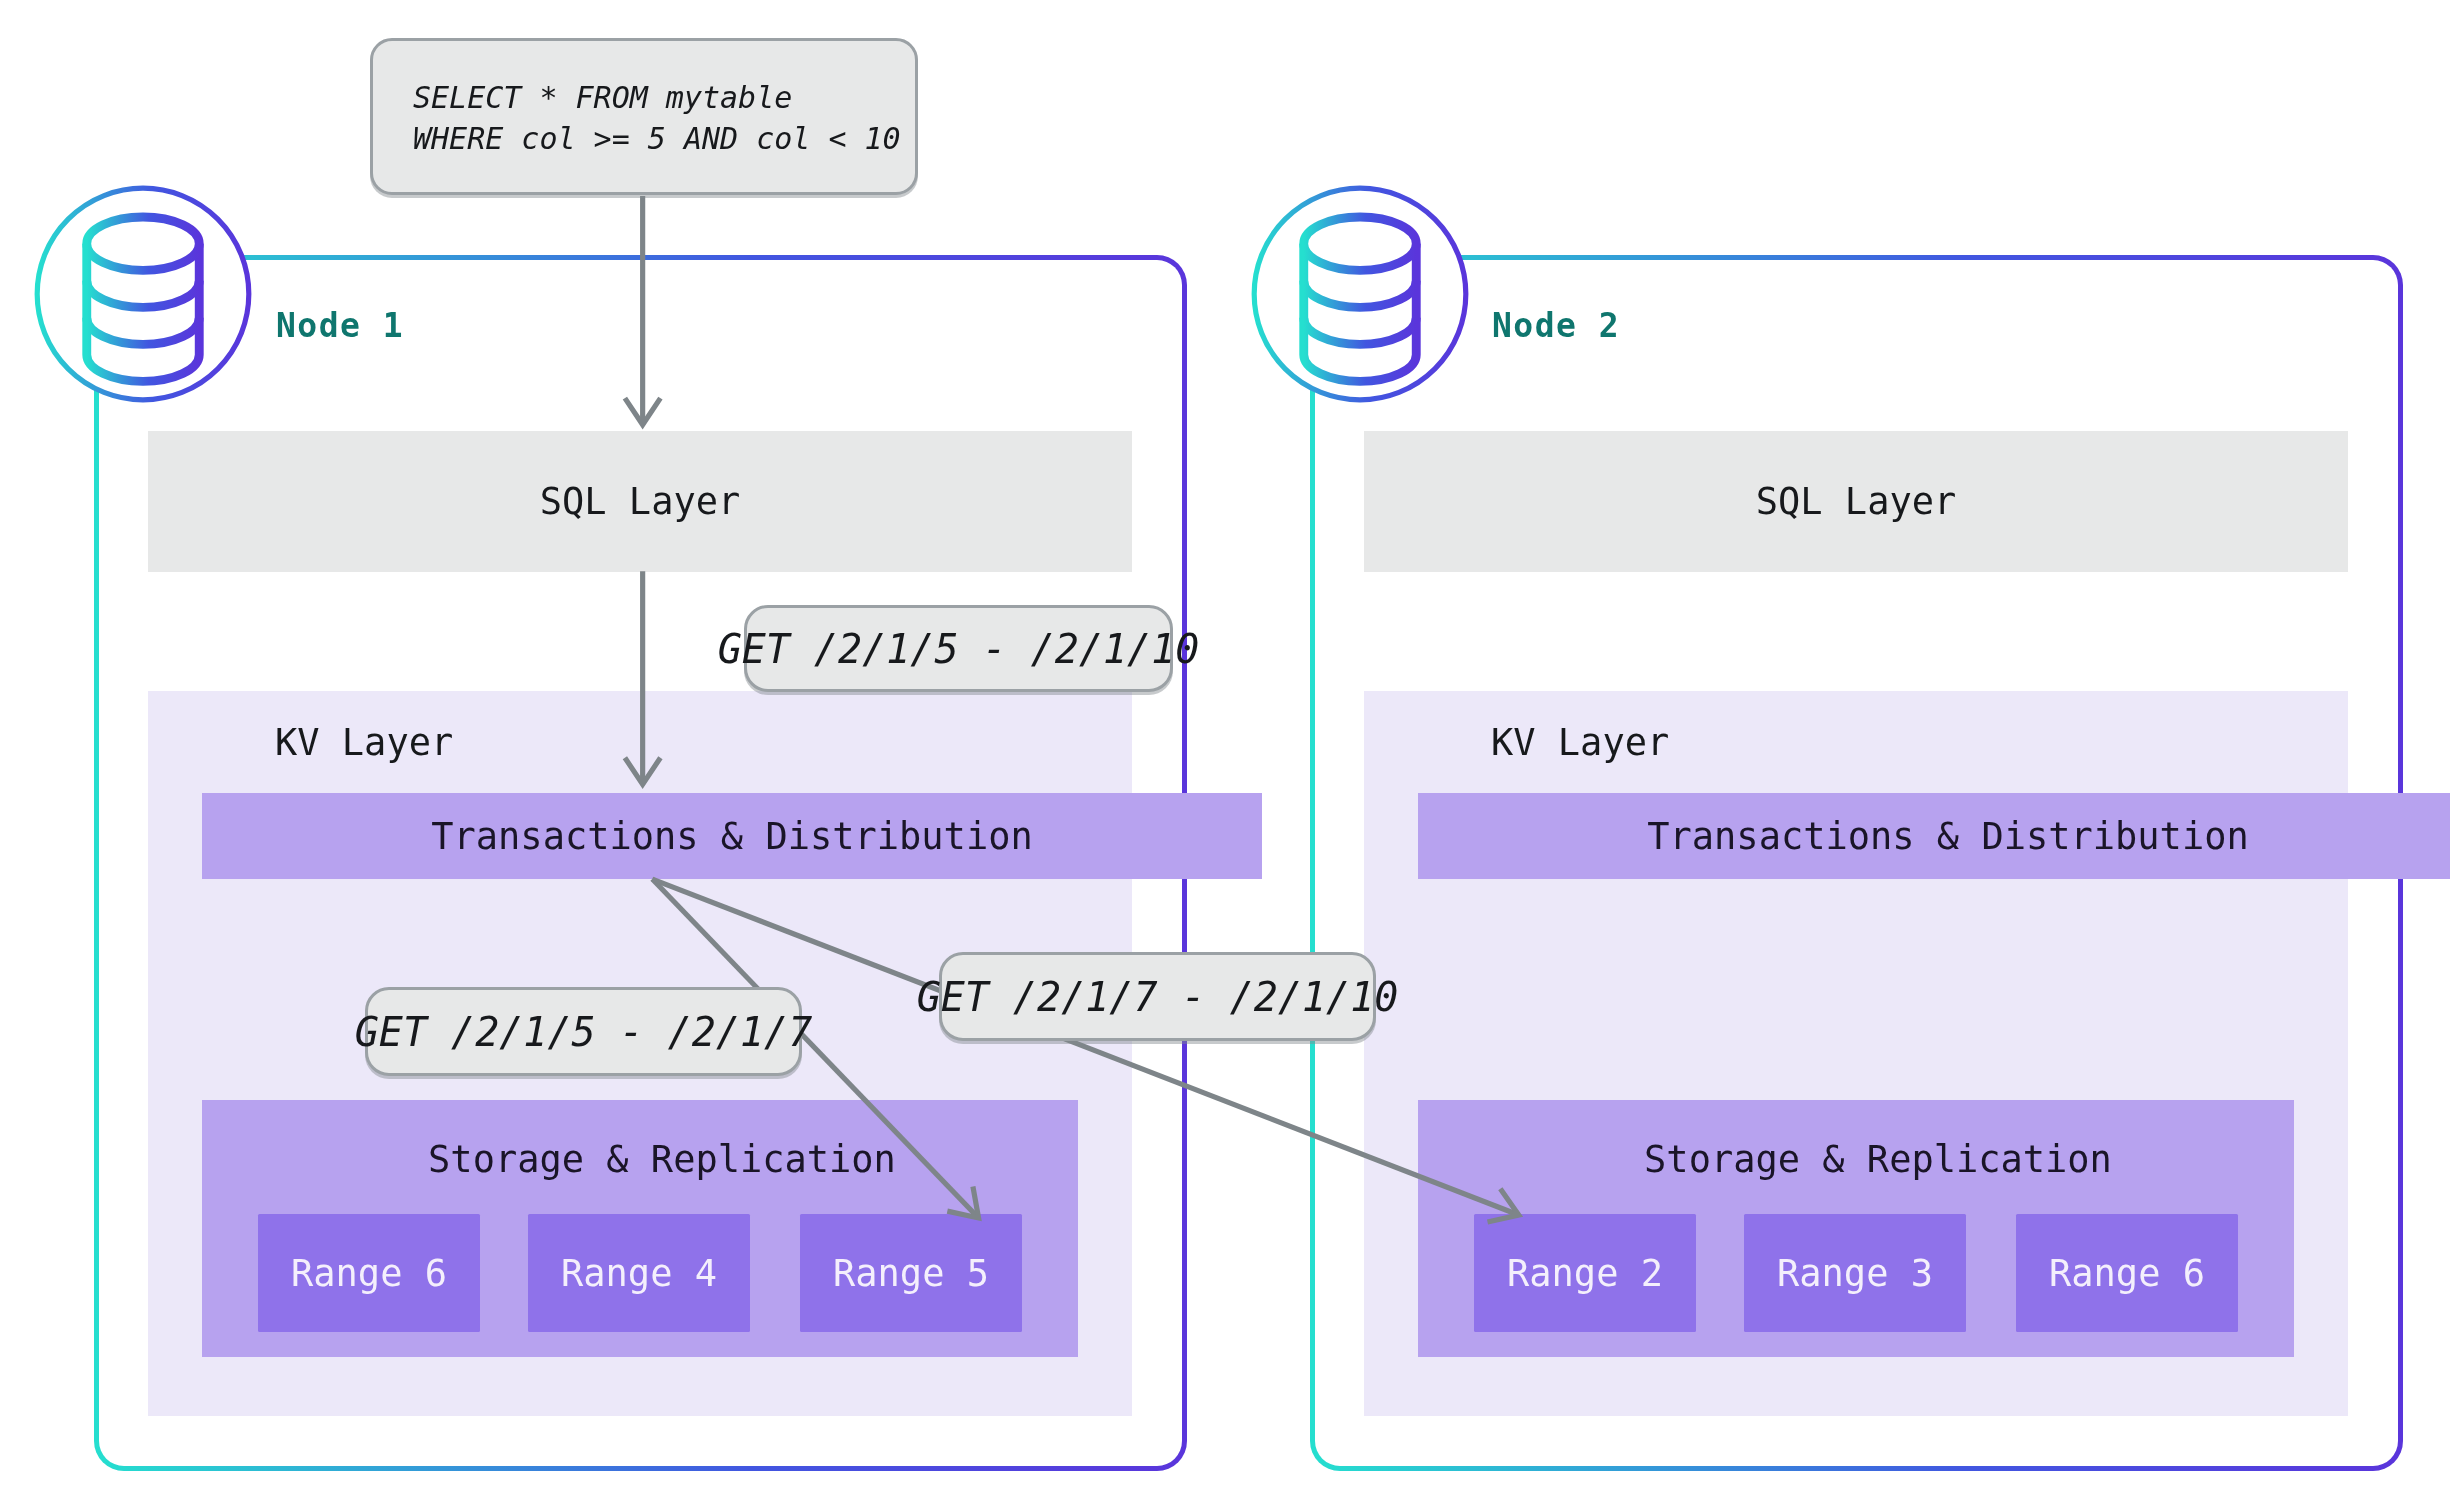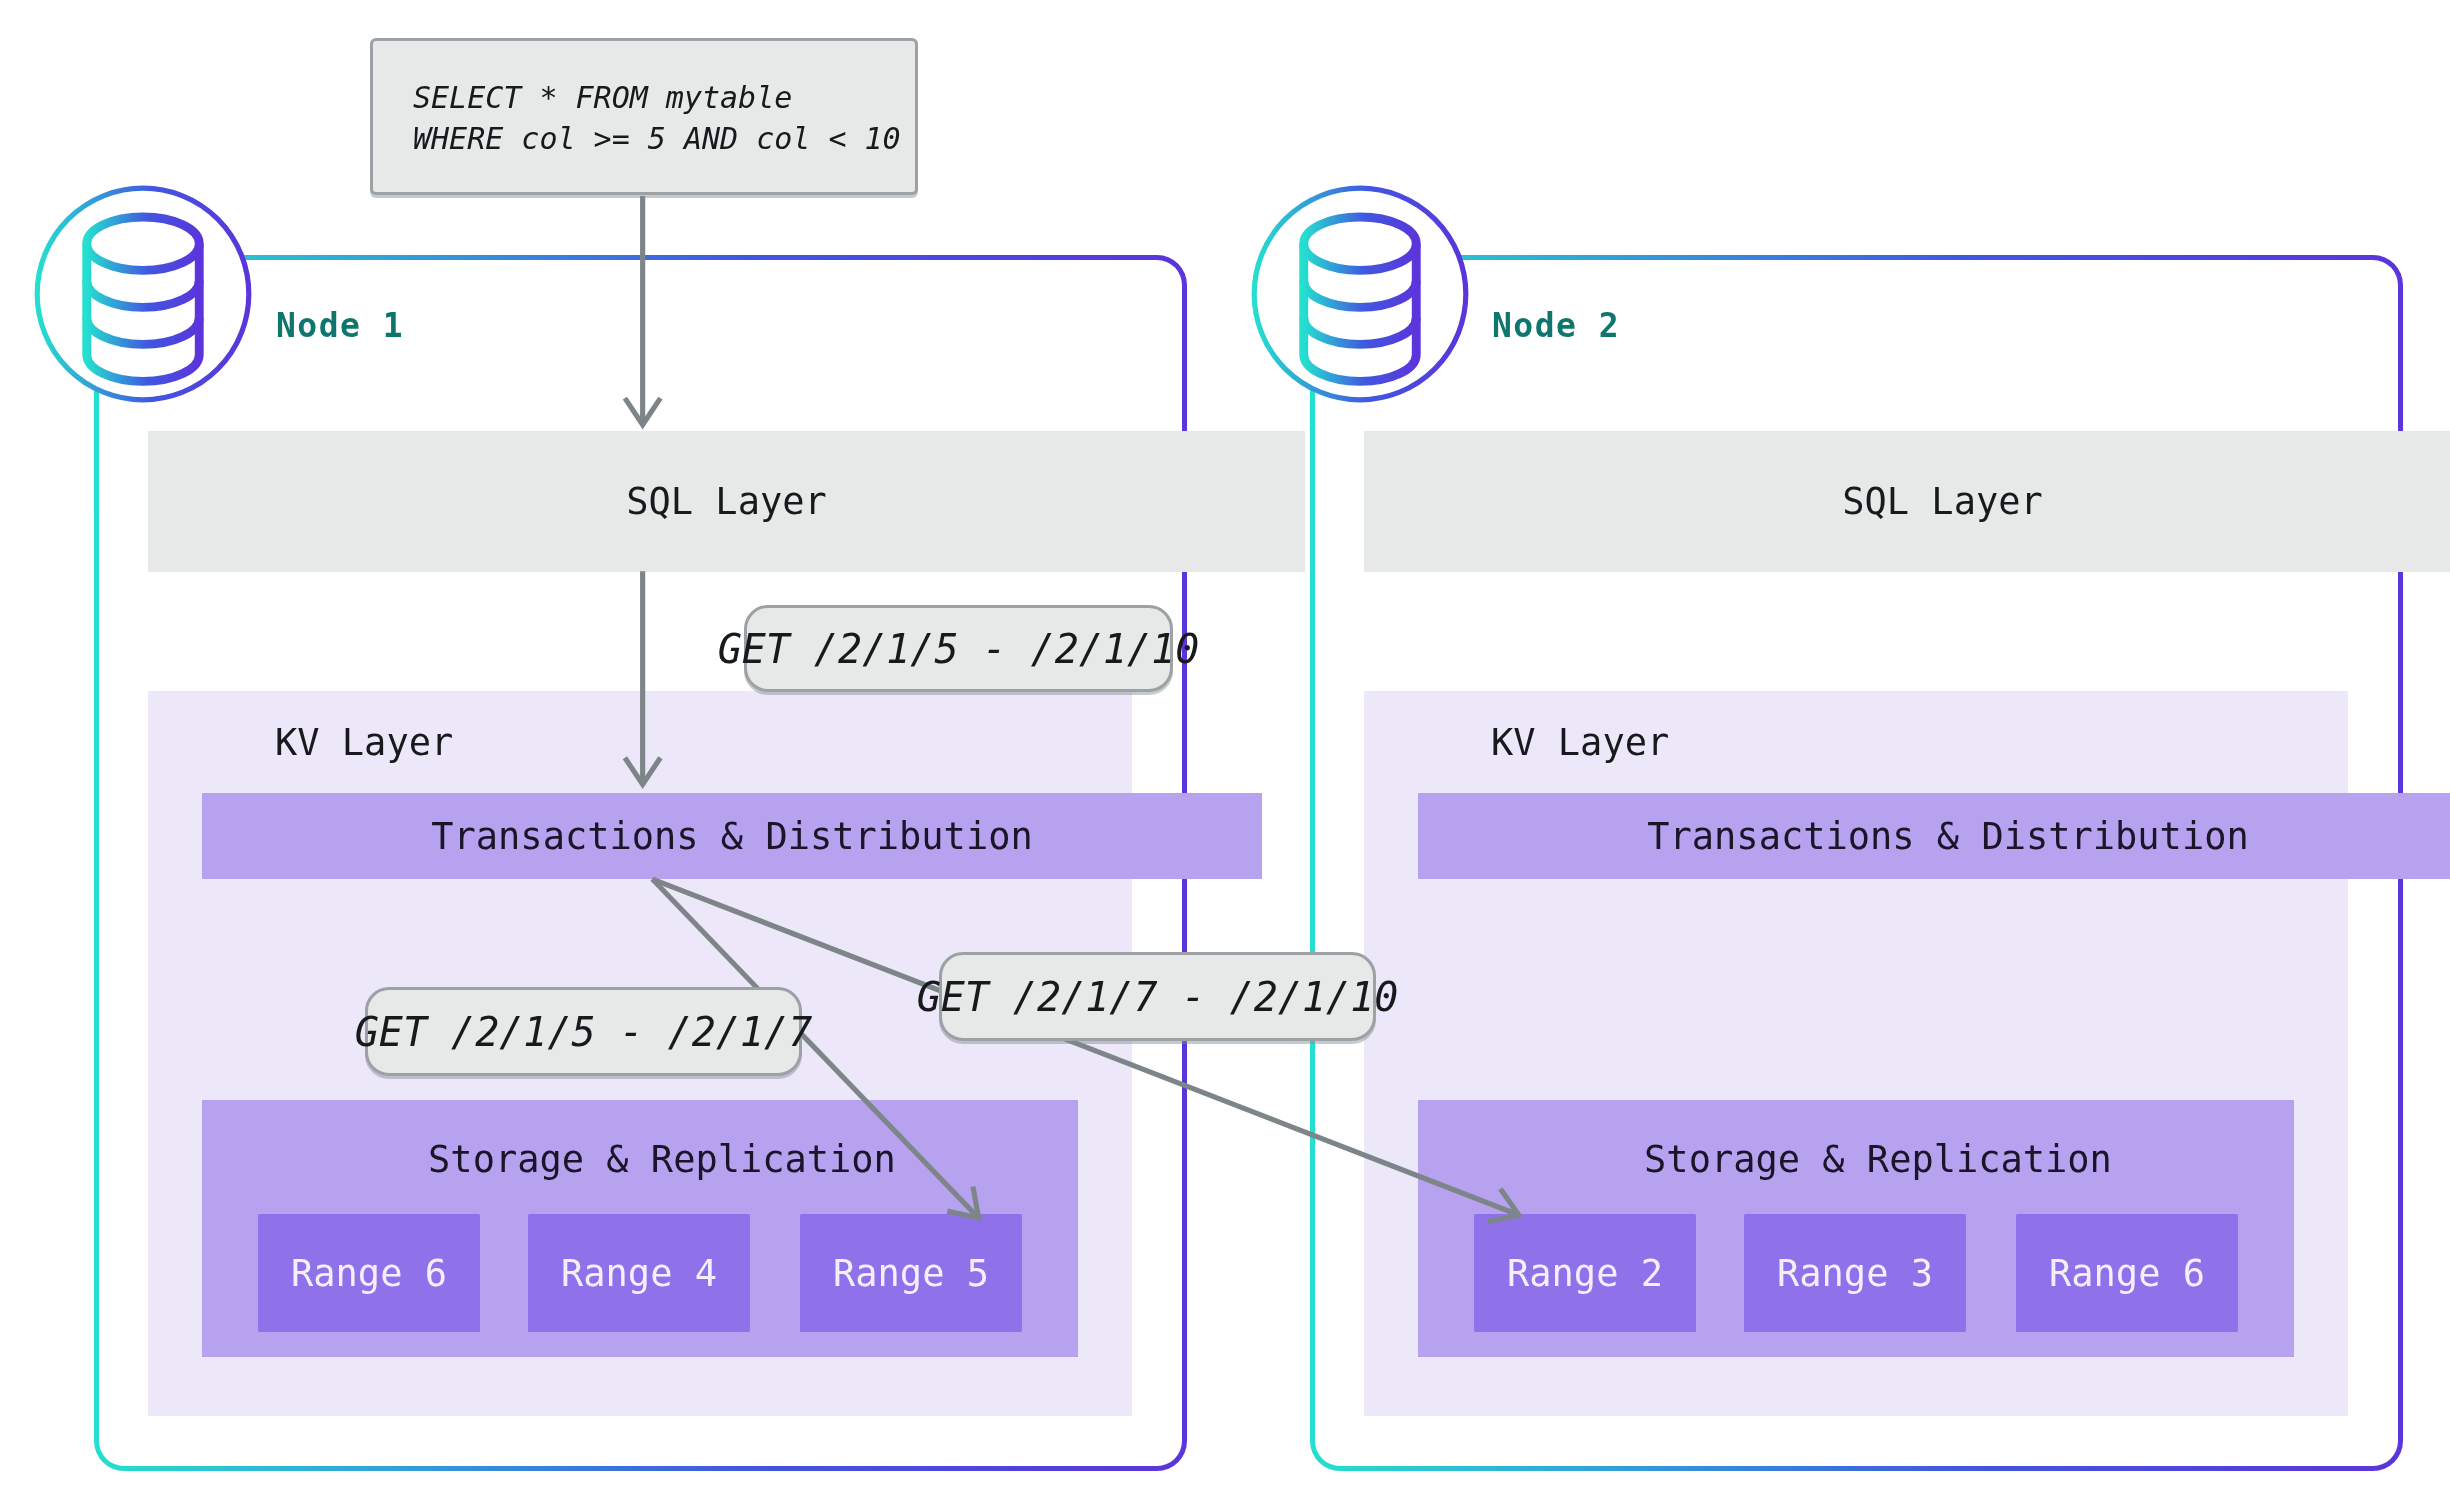--- a/index.html
+++ b/index.html
@@ -9,21 +9,21 @@
   }
   .node-box{
     position:absolute;width:1083px;height:1206px;border:5.2px solid transparent;border-radius:30px;
     background:linear-gradient(#ffffff,#ffffff) padding-box,
                linear-gradient(90deg,#25dfcf 0%,#4156e0 60%,#5a35db 100%) border-box;
   }
   .node-title{
     position:absolute;font-size:33px;font-weight:bold;letter-spacing:1.5px;color:#0f766e;white-space:nowrap;
   }
   .layer-gray{
-    position:absolute;width:1157px;height:141px;background:#e7e8e8;
+    position:absolute;width:984px;height:141px;background:#e7e8e8;
     display:flex;align-items:center;justify-content:center;font-size:37px;color:#17191c;white-space:nowrap;
   }
   .kv-layer{
     position:absolute;width:984px;height:725px;background:#ece8f9;
   }
   .kv-label{
     position:absolute;left:127px;top:30px;font-size:37px;color:#17191c;white-space:nowrap;
   }
   .td-bar{
     position:absolute;left:54px;top:102px;width:1060px;height:86px;background:#b7a2ef;
@@ -41,21 +41,21 @@
   }
   .range.r0{left:56px;} .range.r1{left:326px;} .range.r2{left:598px;}
   .code-pill{
     position:absolute;background:#e7e8e8;border:3px solid #9ba1a5;border-radius:24px;
     box-shadow:0 3px 0 rgba(130,138,143,.45);
     display:flex;align-items:center;justify-content:center;
     font-size:40px;font-style:italic;color:#17191c;white-space:nowrap;z-index:6;
   }
   .query-box{
     position:absolute;left:370px;top:38px;width:548px;height:157px;background:#e7e8e8;
-    border:3px solid #9ba1a5;border-radius:6px;box-shadow:0 3px 0 rgba(130,138,143,.45);
+    border:3px solid #9ba1a5;border-radius:22px;box-shadow:0 3px 0 rgba(130,138,143,.45);
     box-sizing:border-box;padding:36px 0 0 40px;
     font-size:30px;font-style:italic;line-height:41px;color:#17191c;white-space:nowrap;z-index:6;
   }
   .arrows{position:absolute;left:0;top:0;z-index:5;}
   .db-icon{position:absolute;width:222px;height:222px;z-index:4;}
   .icon-n1{left:32px;top:183px;}
   .icon-n2{left:1249px;top:183px;}
   .pill-top{left:744px;top:605px;width:423px;height:81px;}
   .pill-left{left:365px;top:947px;width:431px;height:83px;margin-top:40px;}
   .pill-right{left:939px;top:952px;width:431px;height:83px;}

